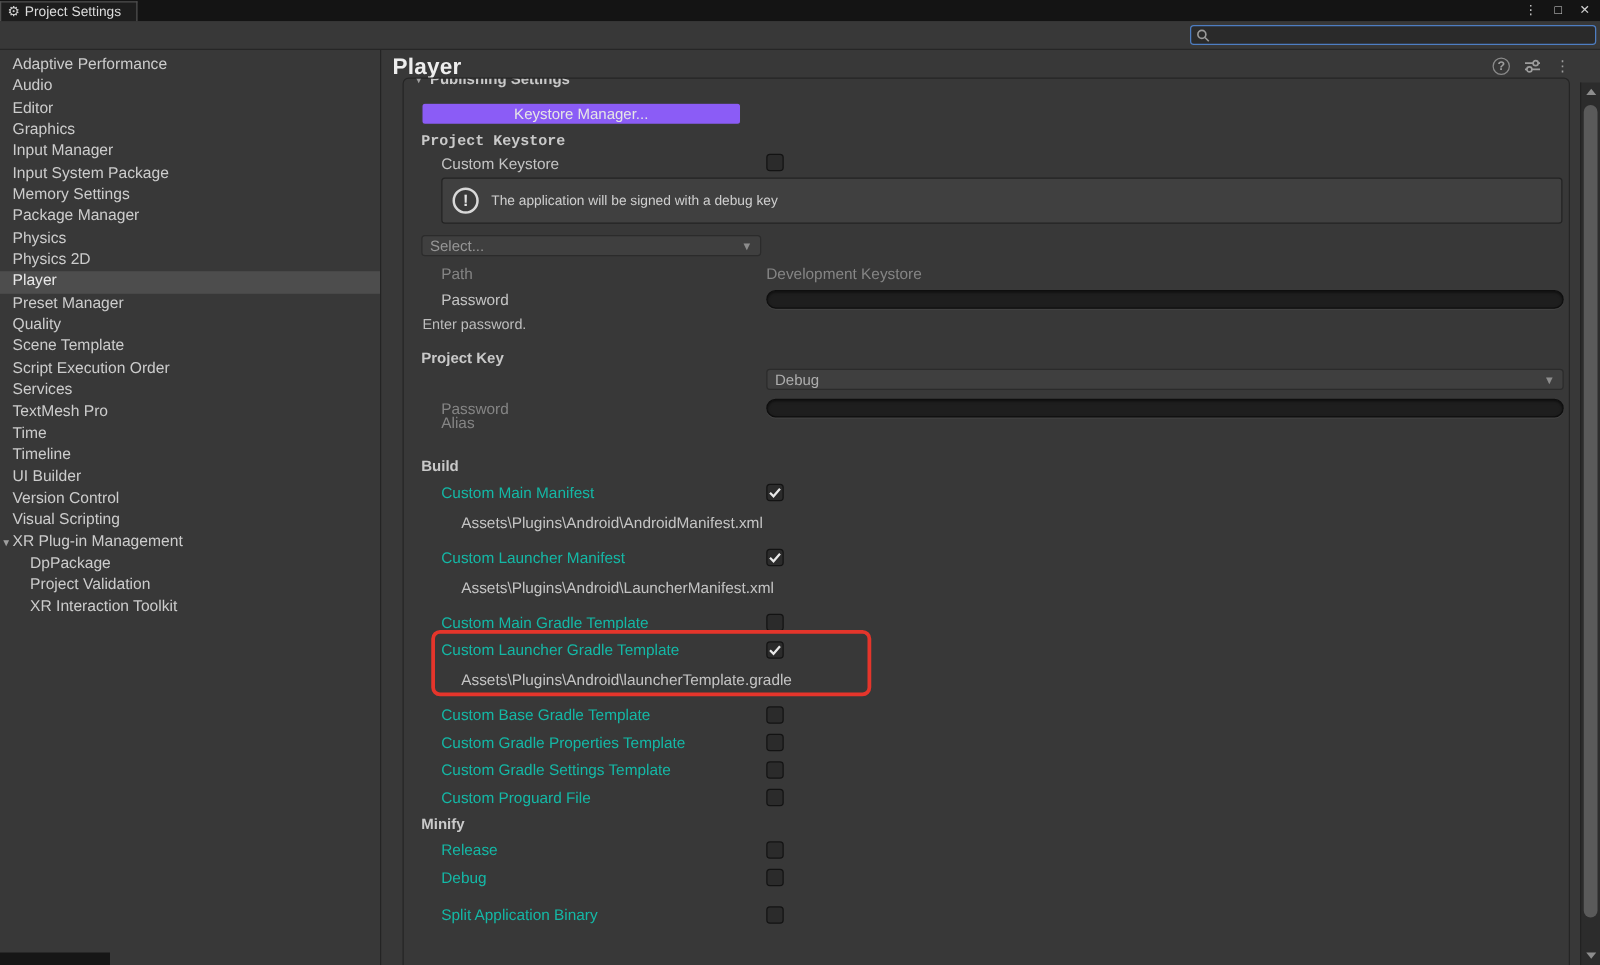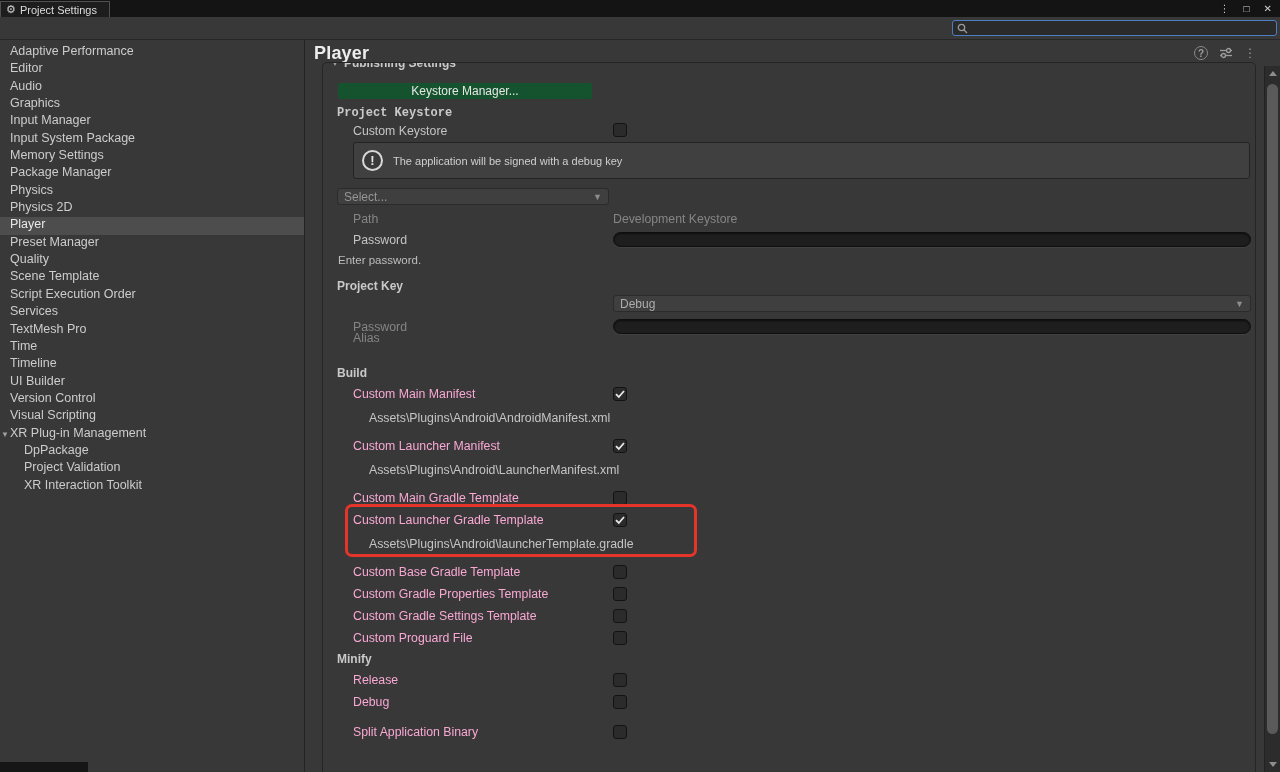--- a/index.html
+++ b/index.html
@@ -47,21 +47,21 @@
 
   .content-box { position:absolute; left:16px; top:22px; width:934px; height:739px;
     border:1px solid #252525; border-radius:5px; overflow:hidden; background:#383838; }
 
   .abs { position:absolute; }
   .bold { font-weight:bold; color:#c9c9c9; }
   .lbl { color:#c4c4c4; font-size:12.3px; }
   .dim { color:#858585; }
   .fold-icon { font-size:8px; color:#9f9f9f; margin-right:5px; vertical-align:1px; }
 
-  .keystore-btn { position:absolute; top:19px; left:14px; width:256px; height:18px; background:#14532d;
+  .keystore-btn { position:absolute; top:19px; left:14px; width:256px; height:18px; background:#8b5cf6;
     border:1px solid #393939; border-radius:3px; display:flex; align-items:center; justify-content:center;
     color:#e6e6e6; font-size:12px; cursor:default; }
 
   .checkbox { width:14px; height:14px; background:#2b2b2b; border:1px solid #131313; border-radius:3px;
     display:inline-flex; align-items:center; justify-content:center; flex:0 0 auto; cursor:default; }
 
   .helpbox { position:absolute; top:79px; left:30px; width:897px; height:37px; background:#404040;
     border:1px solid #232323; border-radius:3px; display:flex; align-items:center; gap:10px; padding:0 8px; }
   .info-icon { width:21px; height:21px; border-radius:50%; border:2px solid #d8d8d8; background:#3a3a3a;
     color:#e3e3e3; font-weight:bold; font-size:13px; display:flex; align-items:center; justify-content:center; }
@@ -75,21 +75,21 @@
 
   .textfield { position:absolute; height:15px; background:#1e1e1e; border:1px solid #0e0e0e;
     border-radius:8px; box-shadow:inset 0 1px 2px rgba(0,0,0,.55), 0 1px 0 rgba(255,255,255,.05); cursor:text; }
 
   .hint { font-size:11.5px; color:#bdbdbd; }
 
   
   .build-area { position:absolute; top:300px; left:0; width:100%; }
   .section-h { height:20px; line-height:20px; padding-left:14px; font-weight:bold; color:#c9c9c9; }
   .cb-row { position:relative; height:22px; display:flex; align-items:center; padding-left:30px;
-    font-size:12.3px; color:#f9a8d4; }
+    font-size:12.3px; color:#14b8a6; }
   .cb-row .checkbox { position:absolute; left:290px; top:50%; transform:translateY(-50%); }
   .path-row { height:30px; padding:6px 0 0 46px; font-size:12.3px; color:#c4c4c4; }
   .hl-wrap { position:relative; }
   .red-frame { position:absolute; left:22px; top:-5px; width:352px; height:53px;
     border:3px solid #e5352b; border-radius:7px; pointer-events:none; z-index:2; }
 
   
   .scrollbar { position:absolute; right:0; top:66px; width:16px; height:706px; background:#2c2c2c;
     border-left:1px solid #222222; }
   .sb-thumb { position:absolute; left:2px; top:18px; width:11px; height:calc(100% - 56px);
@@ -127,24 +127,24 @@
       <input class="search-input" value="" style="">
     </div>
   </div>
 
   <div class="sidebar">
     <div>
         <div class="side-item">
           <span>Adaptive Performance</span>
         </div>
         <div class="side-item">
+          <span>Audio</span>
+        </div>
+        <div class="side-item">
           <span>Editor</span>
-        </div>
-        <div class="side-item">
-          <span>Audio</span>
         </div>
         <div class="side-item">
           <span>Graphics</span>
         </div>
         <div class="side-item">
           <span>Input Manager</span>
         </div>
         <div class="side-item">
           <span>Input System Package</span>
         </div>

